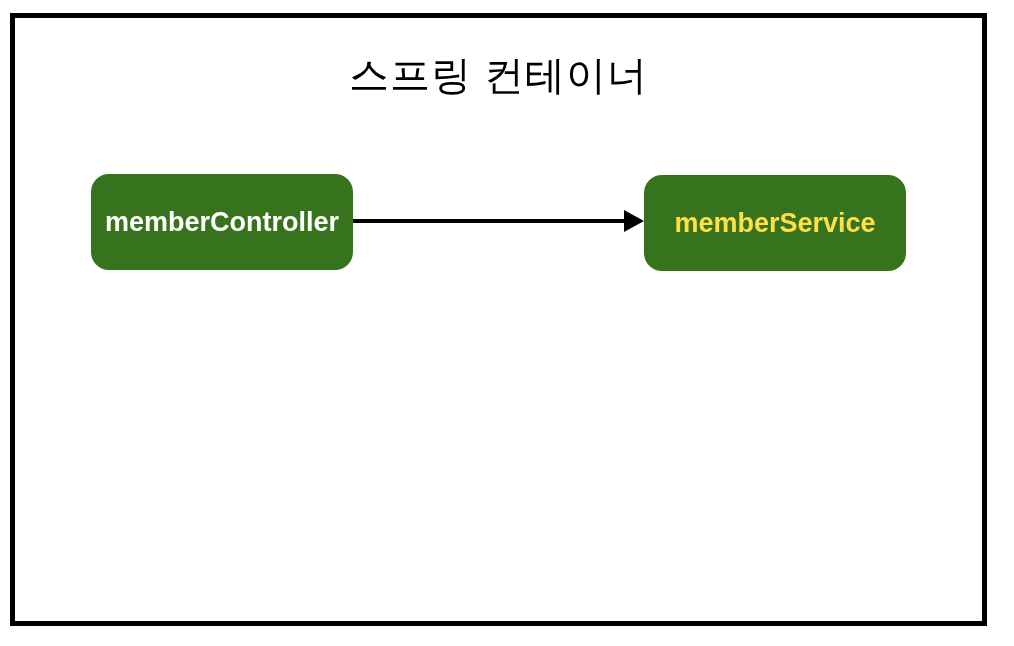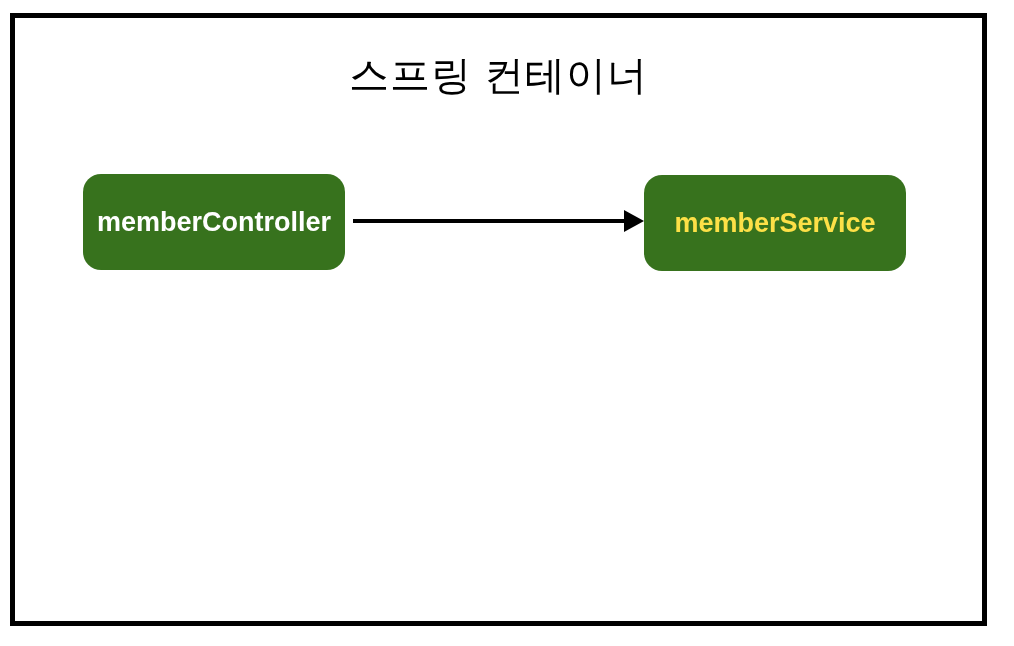--- a/index.html
+++ b/index.html
@@ -43,21 +43,21 @@
     display: flex;
     align-items: center;
     justify-content: center;
     box-sizing: border-box;
   }
   .node-label {
     font-size: 27px;
     font-weight: 700;
     text-align: center;
   }
-  .node-controller { left: 68px;  top: 156px; }
+  .node-controller { left: 76px;  top: 156px; }
   .node-service    { left: 629px; top: 157px; }
   .arrow {
     position: absolute;
     left: 338px;
     top: 183px;
     width: 291px;
     height: 40px;
   }
   .arrow-shaft {
     position: absolute;

